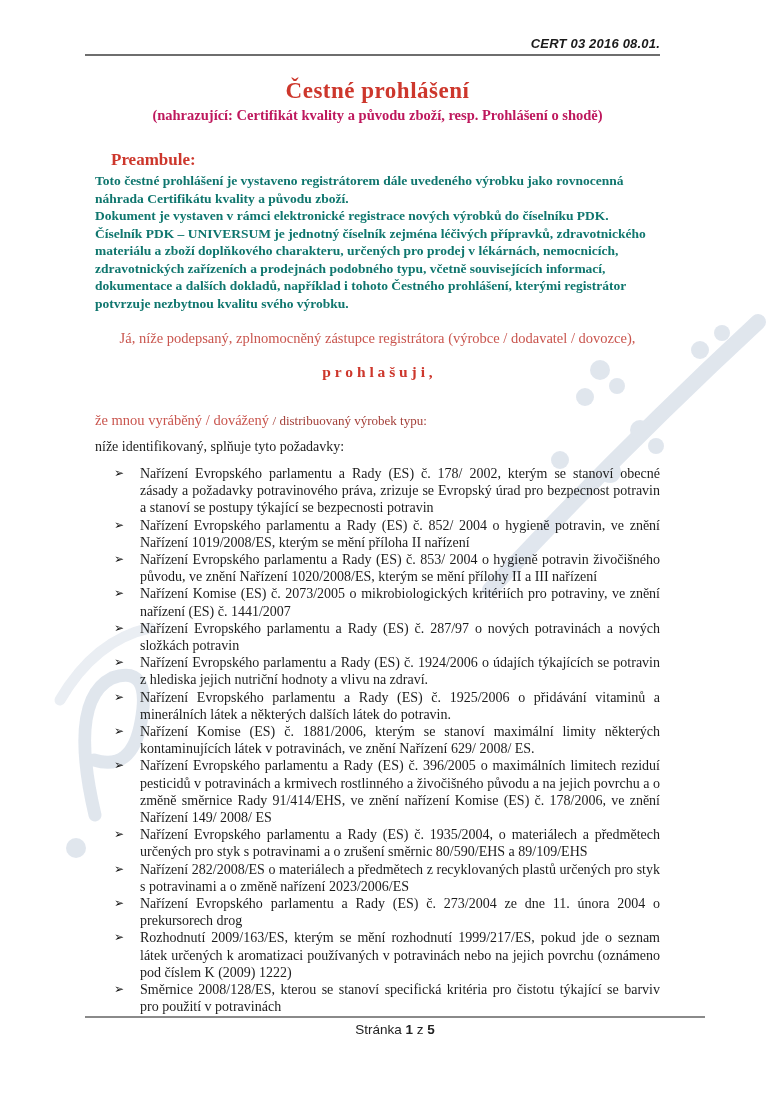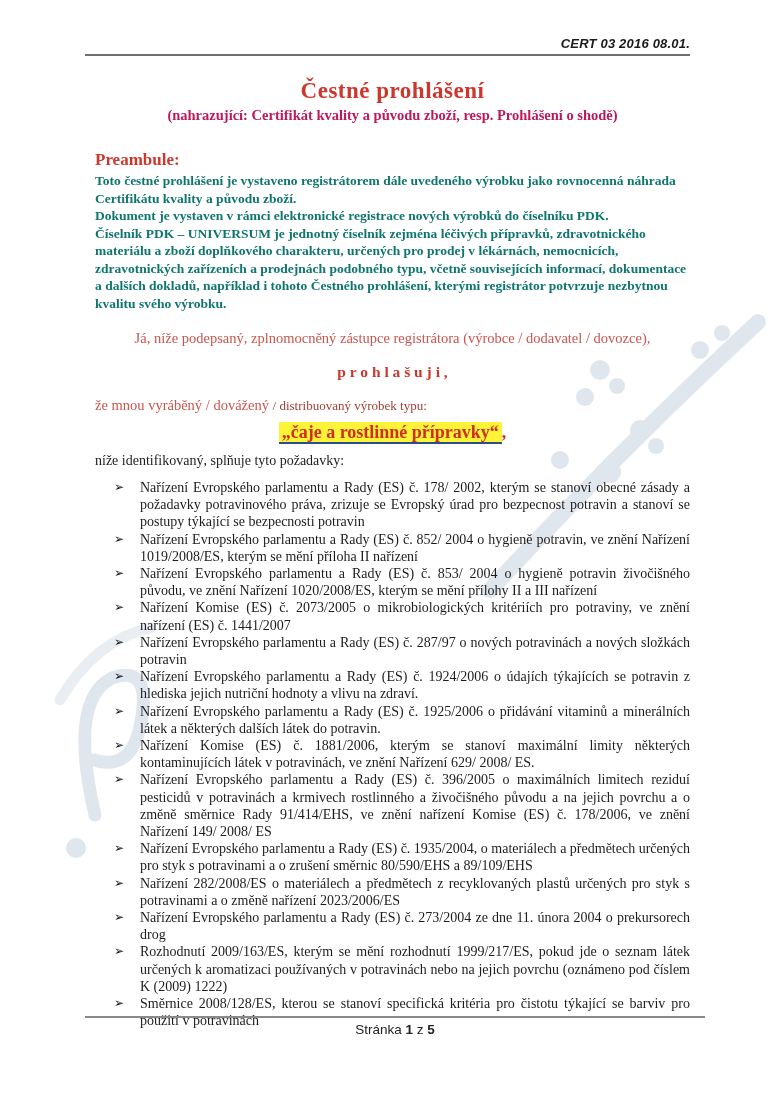--- a/index.html
+++ b/index.html
@@ -1,39 +1,39 @@
 <!DOCTYPE html>
 <html lang="cs"><head>
 <meta charset="utf-8">
 <style>
   html,body{margin:0;padding:0;background:#ffffff;}
   .page{
     width:777px;height:1099px;position:relative;overflow:hidden;background:#ffffff;
     font-family:"Liberation Serif","DejaVu Serif",serif;color:#1c1c1c;
   }
   .watermark{position:absolute;inset:0;z-index:0;pointer-events:none;}
-  .content{position:relative;z-index:1;padding:36px 87px 0 95px;}
+  .content{position:relative;z-index:1;padding:36px 117px 0 95px;}
 
   .doc-code{
     text-align:right;margin:0;
     font-family:"Liberation Sans","DejaVu Sans",sans-serif;
     font-style:italic;font-weight:bold;font-size:13px;color:#1a1a1a;letter-spacing:.2px;
   }
   .header-rule{border:0;border-top:2px solid #6e6e6e;margin:3px 0 0 -10px;}
 
   .title{margin:22px 0 0 0;text-align:center;color:#cd372c;font-size:23px;font-weight:bold;letter-spacing:.5px;}
   .subtitle{margin:3px 0 0 0;text-align:center;color:#be185d;font-size:14.5px;font-weight:bold;}
 
-  .preamble-heading{margin:26px 0 2px 0;color:#cd372c;font-size:17px;font-weight:bold;}
+  .preamble-heading{margin:26px 0 2px 16px;color:#cd372c;font-size:17px;font-weight:bold;}
   .preamble p{margin:0;color:#0f766e;font-weight:bold;font-size:13.5px;line-height:17.5px;}
 
   .intro{margin:18px 0 0 0;text-align:center;color:#c9554e;font-size:14.5px;}
   .verb{margin:16px 0 0 0;text-align:center;color:#cd372c;font-size:15.5px;font-weight:bold;}
 
-  .product-line{margin:16px 0 0 0;font-size:14.5px;}
+  .product-line{margin:31px 0 0 0;font-size:14.5px;}
   .product-red{color:#c9554e;}
   .product-dark{color:#a33f38;font-size:13px;}
 
   .highlight-line{margin:8px 0 0 0;text-align:center;font-size:18px;font-weight:bold;}
   .hl{background:#fdf438;color:#ce2f23;border-bottom:2.5px solid #274e8d;padding:0 3px;}
   .hl-suffix{color:#ce2f23;}
 
   .req{margin:10px 0 0 0;font-size:14px;color:#1c1c1c;}
 
   .reg-list{list-style:none;margin:10px 0 0 45px;padding:0;}
@@ -83,21 +83,20 @@
       <p>Toto čestné prohlášení je vystaveno registrátorem dále uvedeného výrobku jako rovnocenná náhrada Certifikátu kvality a původu zboží.</p>
       <p>Dokument je vystaven v rámci elektronické registrace nových výrobků do číselníku PDK.</p>
       <p>Číselník PDK – UNIVERSUM je jednotný číselník zejména léčivých přípravků, zdravotnického materiálu a zboží doplňkového charakteru, určených pro prodej v lékárnách, nemocnicích, zdravotnických zařízeních a prodejnách podobného typu, včetně souvisejících informací, dokumentace a dalších dokladů, například i tohoto Čestného prohlášení, kterými registrátor potvrzuje nezbytnou kvalitu svého výrobku.</p>
     </div>
 
     <p class="intro">Já, níže podepsaný, zplnomocněný zástupce registrátora (výrobce / dodavatel / dovozce),</p>
     <p class="verb">p r o h l a š u j i ,</p>
 
     <p class="product-line"><span class="product-red">že mnou vyráběný / dovážený </span><span class="product-dark">/ distribuovaný výrobek typu:</span></p>
 
-    <p class="highlight-line"><span class="hl">„čaje a rostlinné přípravky“</span><span class="hl-suffix">,</span></p>
 
     <p class="req">níže identifikovaný, splňuje tyto požadavky:</p>
 
     <ul class="reg-list">
         <li class="reg-item"><span class="bullet">➢</span><span class="b">Nařízení Evropského parlamentu a Rady (ES) č. 178/ 2002</span><span>, kterým se stanoví obecné zásady a požadavky potravinového práva, zrizuje se Evropský úrad pro bezpecnost potravin a stanoví se postupy týkající se bezpecnosti potravin</span></li>
         <li class="reg-item"><span class="bullet">➢</span><span class="b">Nařízení Evropského parlamentu a Rady (ES) č. 852/ 2004</span><span> o hygieně potravin, ve znění </span><span class="b">Nařízení 1019/2008/ES</span><span>, kterým se mění příloha II nařízení</span></li>
         <li class="reg-item"><span class="bullet">➢</span><span class="b">Nařízení Evropského parlamentu a Rady (ES) č. 853/ 2004</span><span> o hygieně potravin živočišného původu, ve znění </span><span class="b">Nařízení 1020/2008/ES</span><span>, kterým se mění přílohy II a III nařízení</span></li>
         <li class="reg-item"><span class="bullet">➢</span><span class="b">Nařízení Komise (ES) č. 2073/2005</span><span> o mikrobiologických kritériích pro potraviny, ve znění </span><span class="b">nařízení (ES) č. 1441/2007</span></li>
         <li class="reg-item"><span class="bullet">➢</span><span class="b">Nařízení Evropského parlamentu a Rady (ES) č. 287/97</span><span> o nových potravinách a nových složkách potravin</span></li>
         <li class="reg-item"><span class="bullet">➢</span><span class="b">Nařízení Evropského parlamentu a Rady (ES) č. 1924/2006</span><span> o údajích týkajících se potravin z hlediska jejich nutriční hodnoty a vlivu na zdraví.</span></li>

